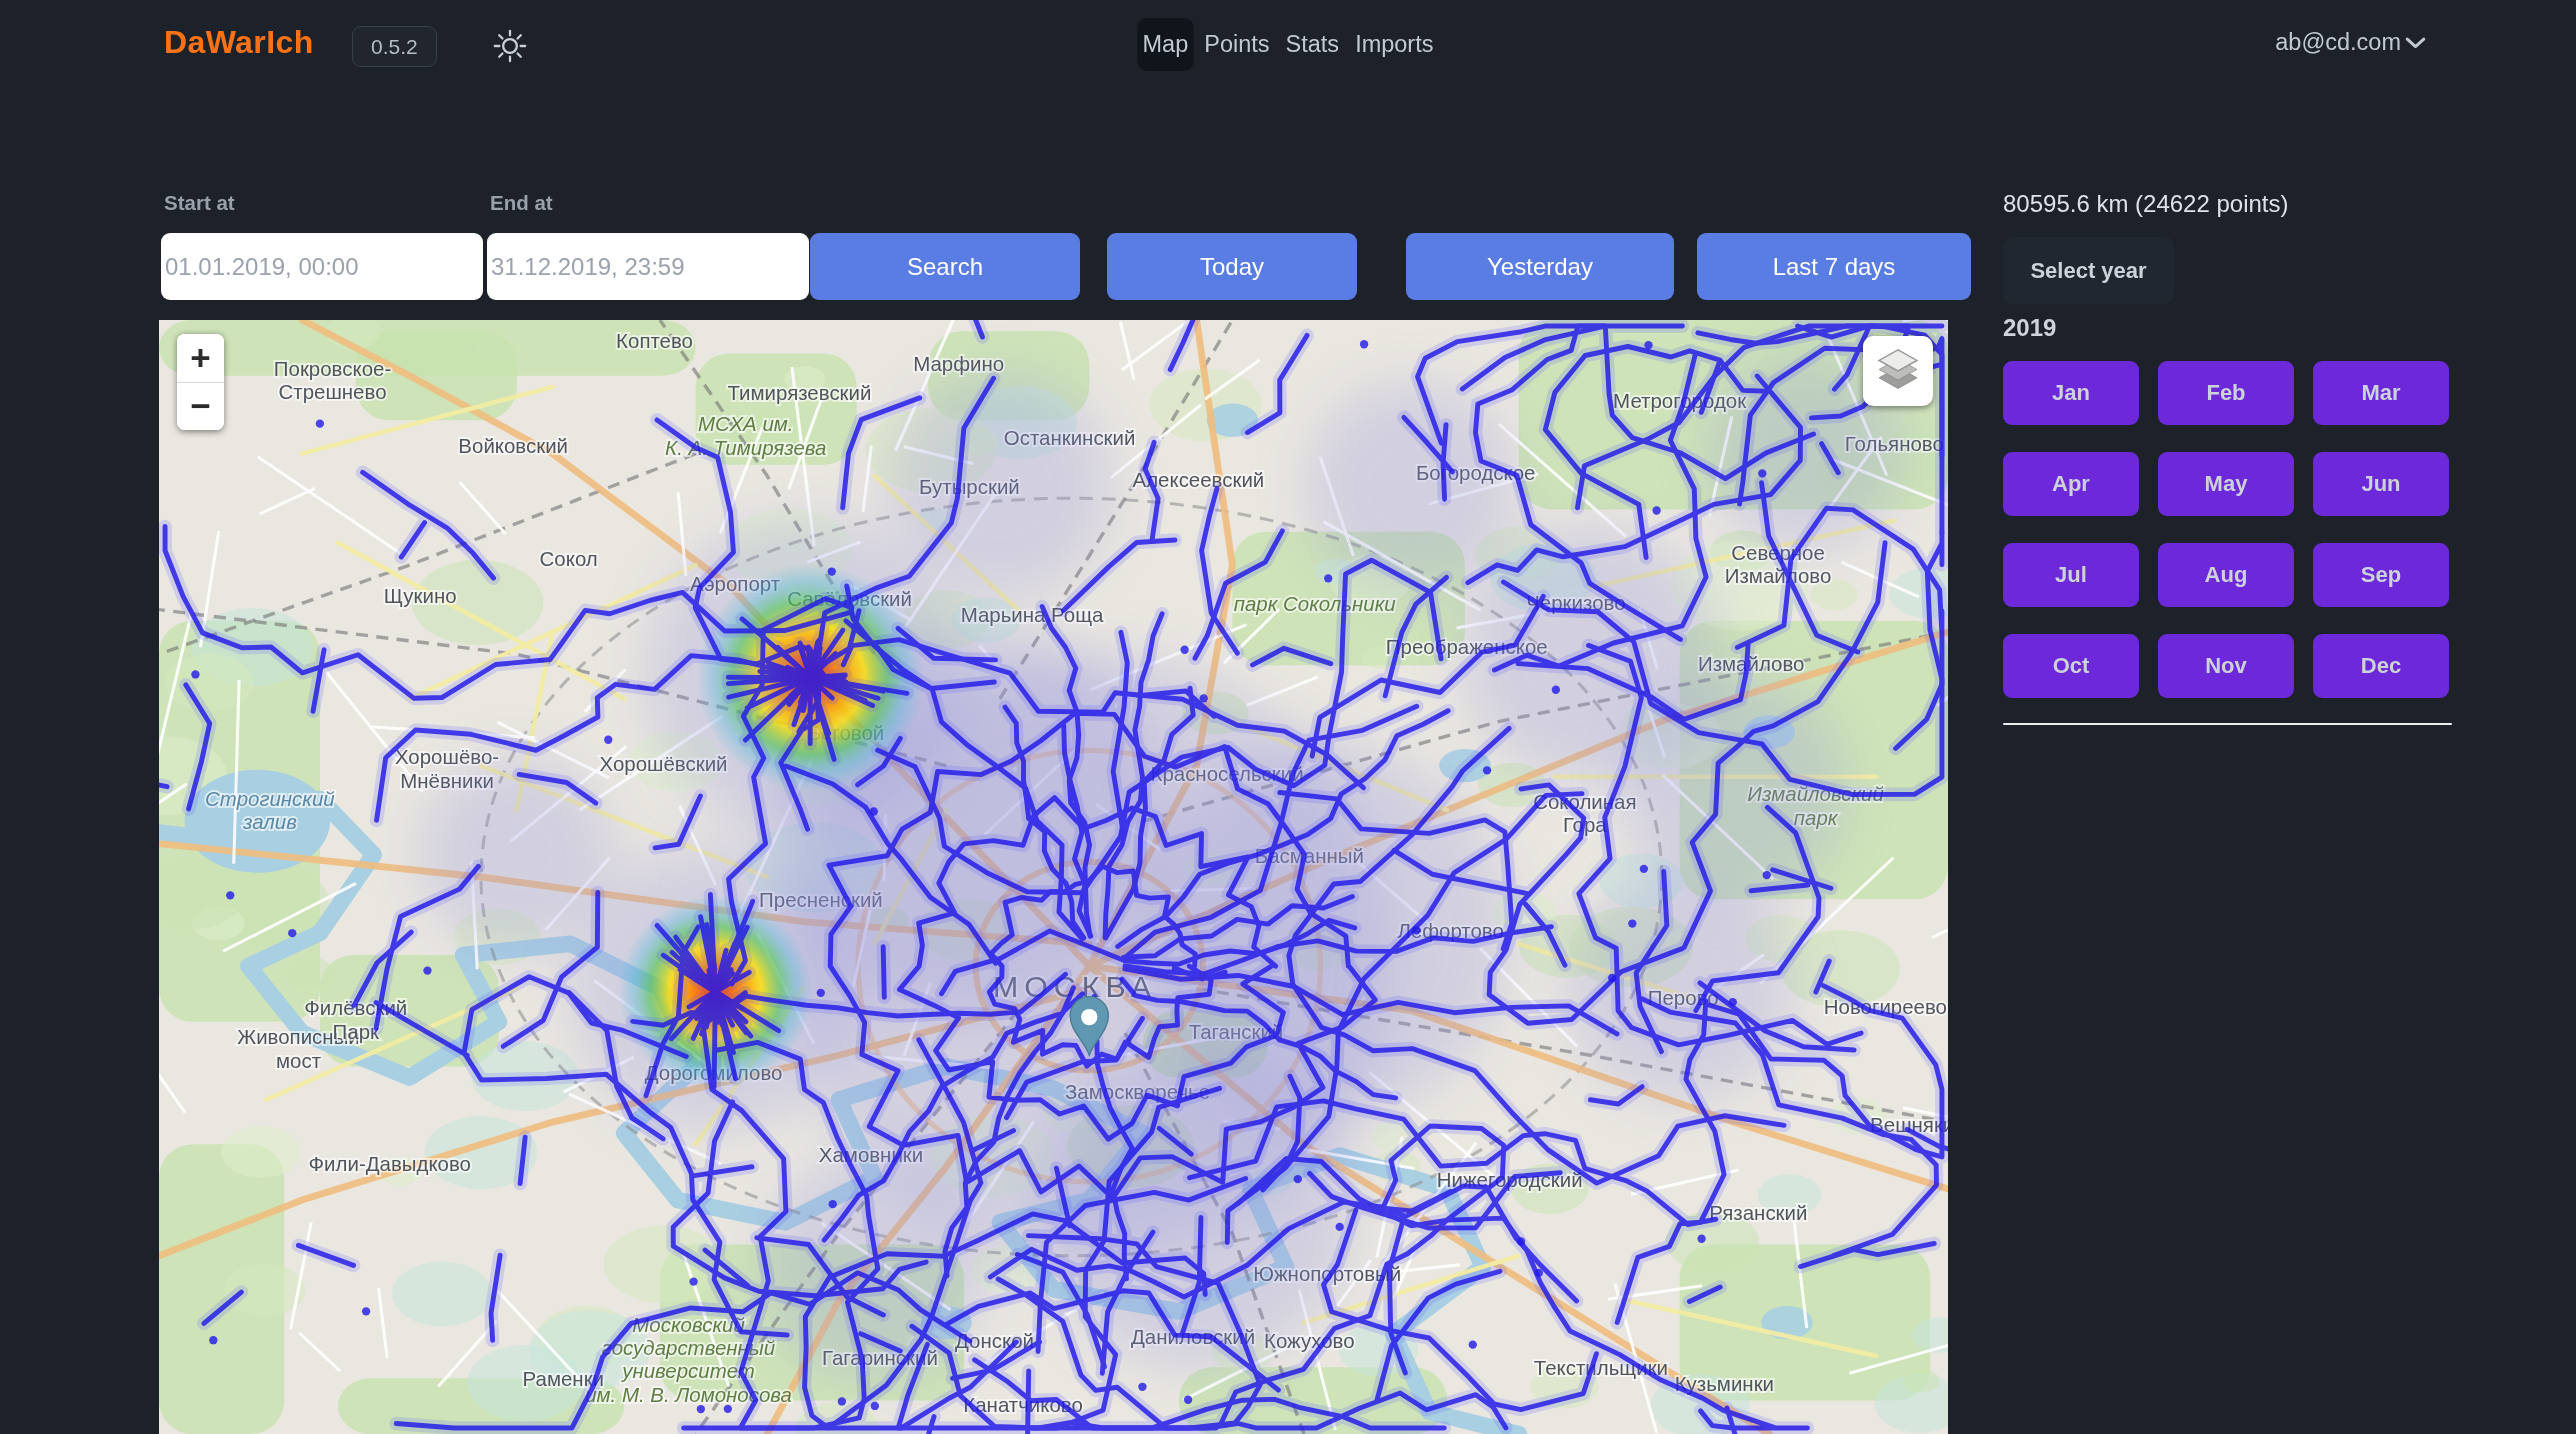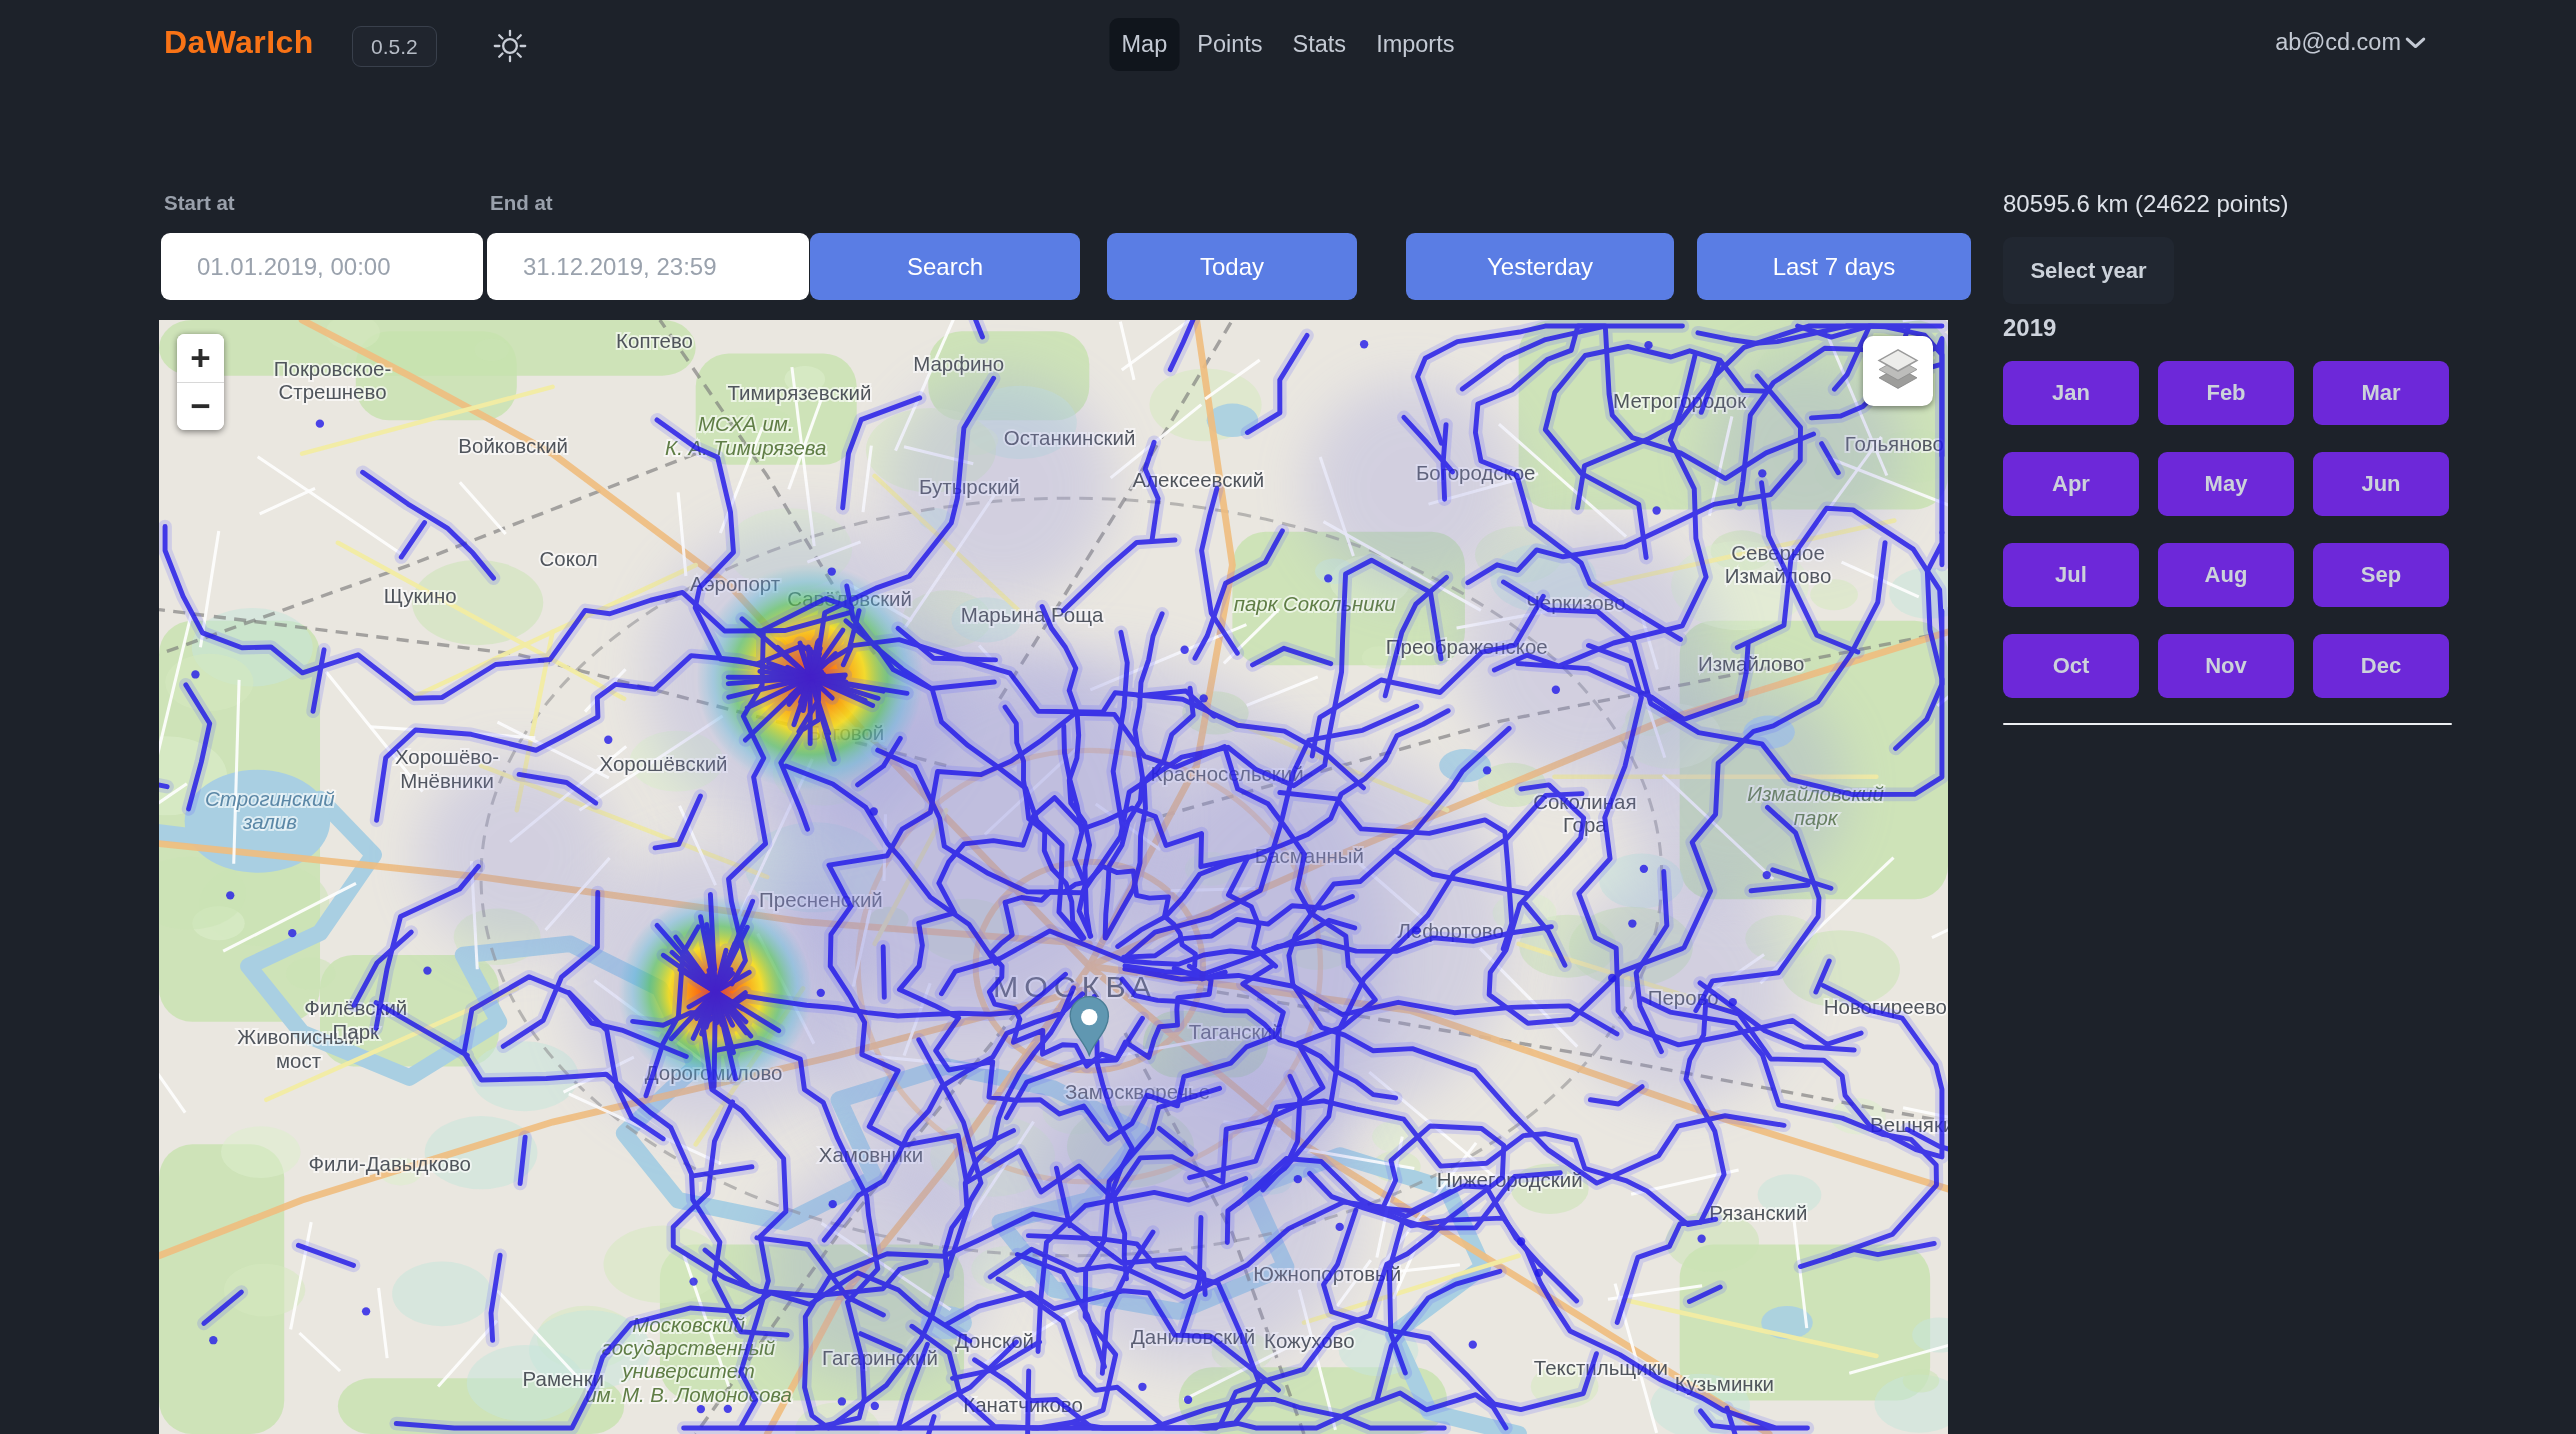--- a/index.html
+++ b/index.html
@@ -12,31 +12,31 @@
   
   .navbar { position:absolute; top:0; left:0; width:2576px; height:92px; }
   .logo { position:absolute; left:164px; top:24px; font-size:32px; font-weight:bold; color:#f97316; letter-spacing:0.4px; }
   .version-badge {
     position:absolute; left:352px; top:26px; height:41px; padding:0 18px;
     border:1.5px solid #39404c; border-radius:9px; background:#20252e;
     display:flex; align-items:center; font-size:21px; color:#b6bcc6;
   }
   .theme-btn { position:absolute; left:491px; top:27px; width:38px; height:38px; background:none; border:none; cursor:pointer; padding:0; }
   .tabs { position:absolute; left:50%; top:18px; transform:translateX(-50%); display:flex; align-items:center; gap:6px; }
-  .tab { font-size:23.5px; color:#c3c9d3; padding:13px 12px; border-radius:9px; cursor:pointer; white-space:nowrap; }
+  .tab { font-size:23.5px; color:#c3c9d3; padding:13px 5px; border-radius:9px; cursor:pointer; white-space:nowrap; }
   .tab.active { background:#10151c; }
   .user-menu { position:absolute; right:150px; top:29px; display:flex; align-items:center; gap:4px; font-size:23.5px; color:#c3c9d3; cursor:pointer; }
 
   
   .field-label { position:absolute; font-size:20.5px; font-weight:bold; color:#99a0ab; }
   #lbl-start { left:164px; top:191px; }
   #lbl-end   { left:490px; top:191px; }
   .date-input {
     position:absolute; top:233px; height:67px; width:322px; background:#ffffff;
-    border:none; border-radius:9px; font-size:24px; color:#9aa2ad; padding:0 36px;
+    border:none; border-radius:9px; font-size:24px; color:#9aa2ad; padding:0 4px;
     font-family:"Liberation Sans", sans-serif;
   }
   #in-start { left:161px; }
   #in-end   { left:487px; }
   .action-btn {
     position:absolute; top:233px; height:67px; background:#5a7de4; border:none; border-radius:9px;
     color:#ffffff; font-size:24px; font-family:"Liberation Sans", sans-serif; cursor:pointer;
   }
   #btn-search    { left:810px; width:270px; }
   #btn-today     { left:1107px; width:250px; }

